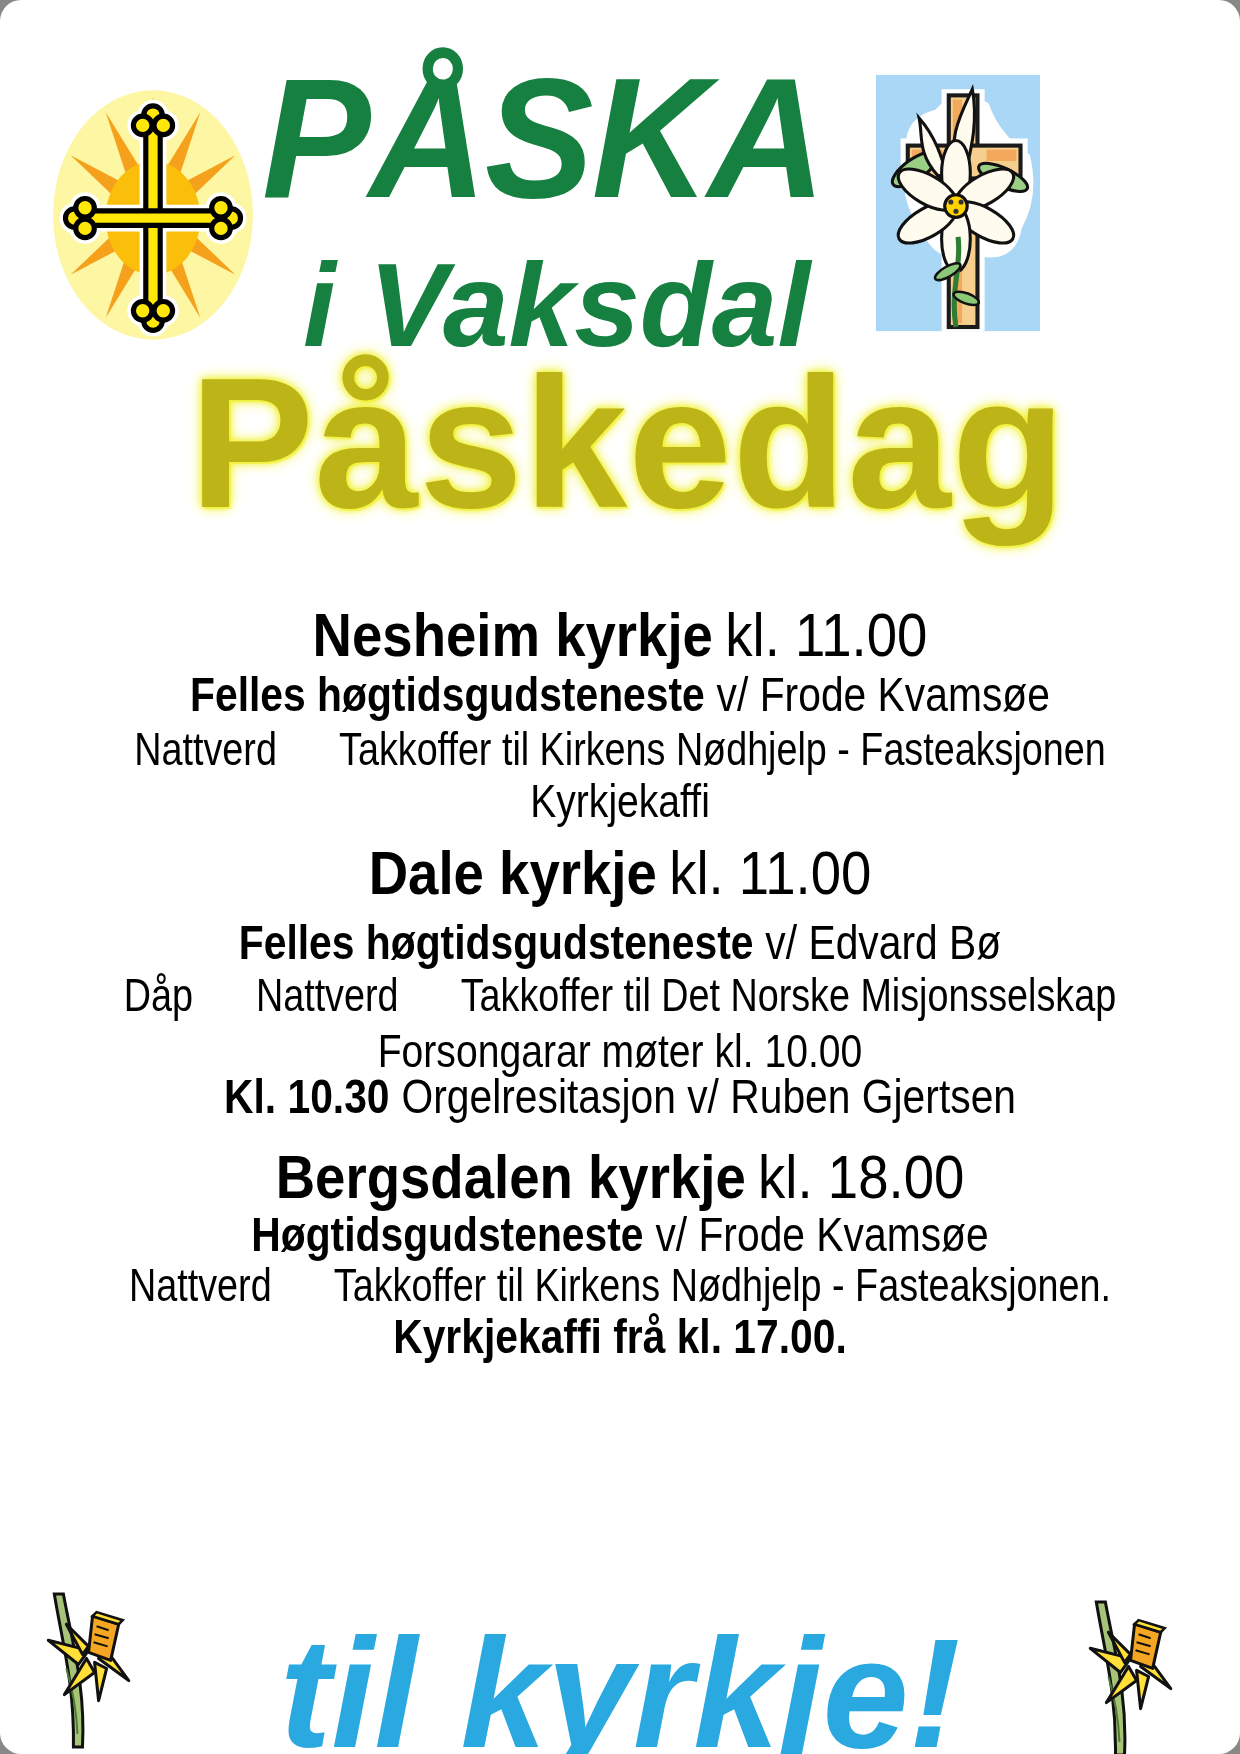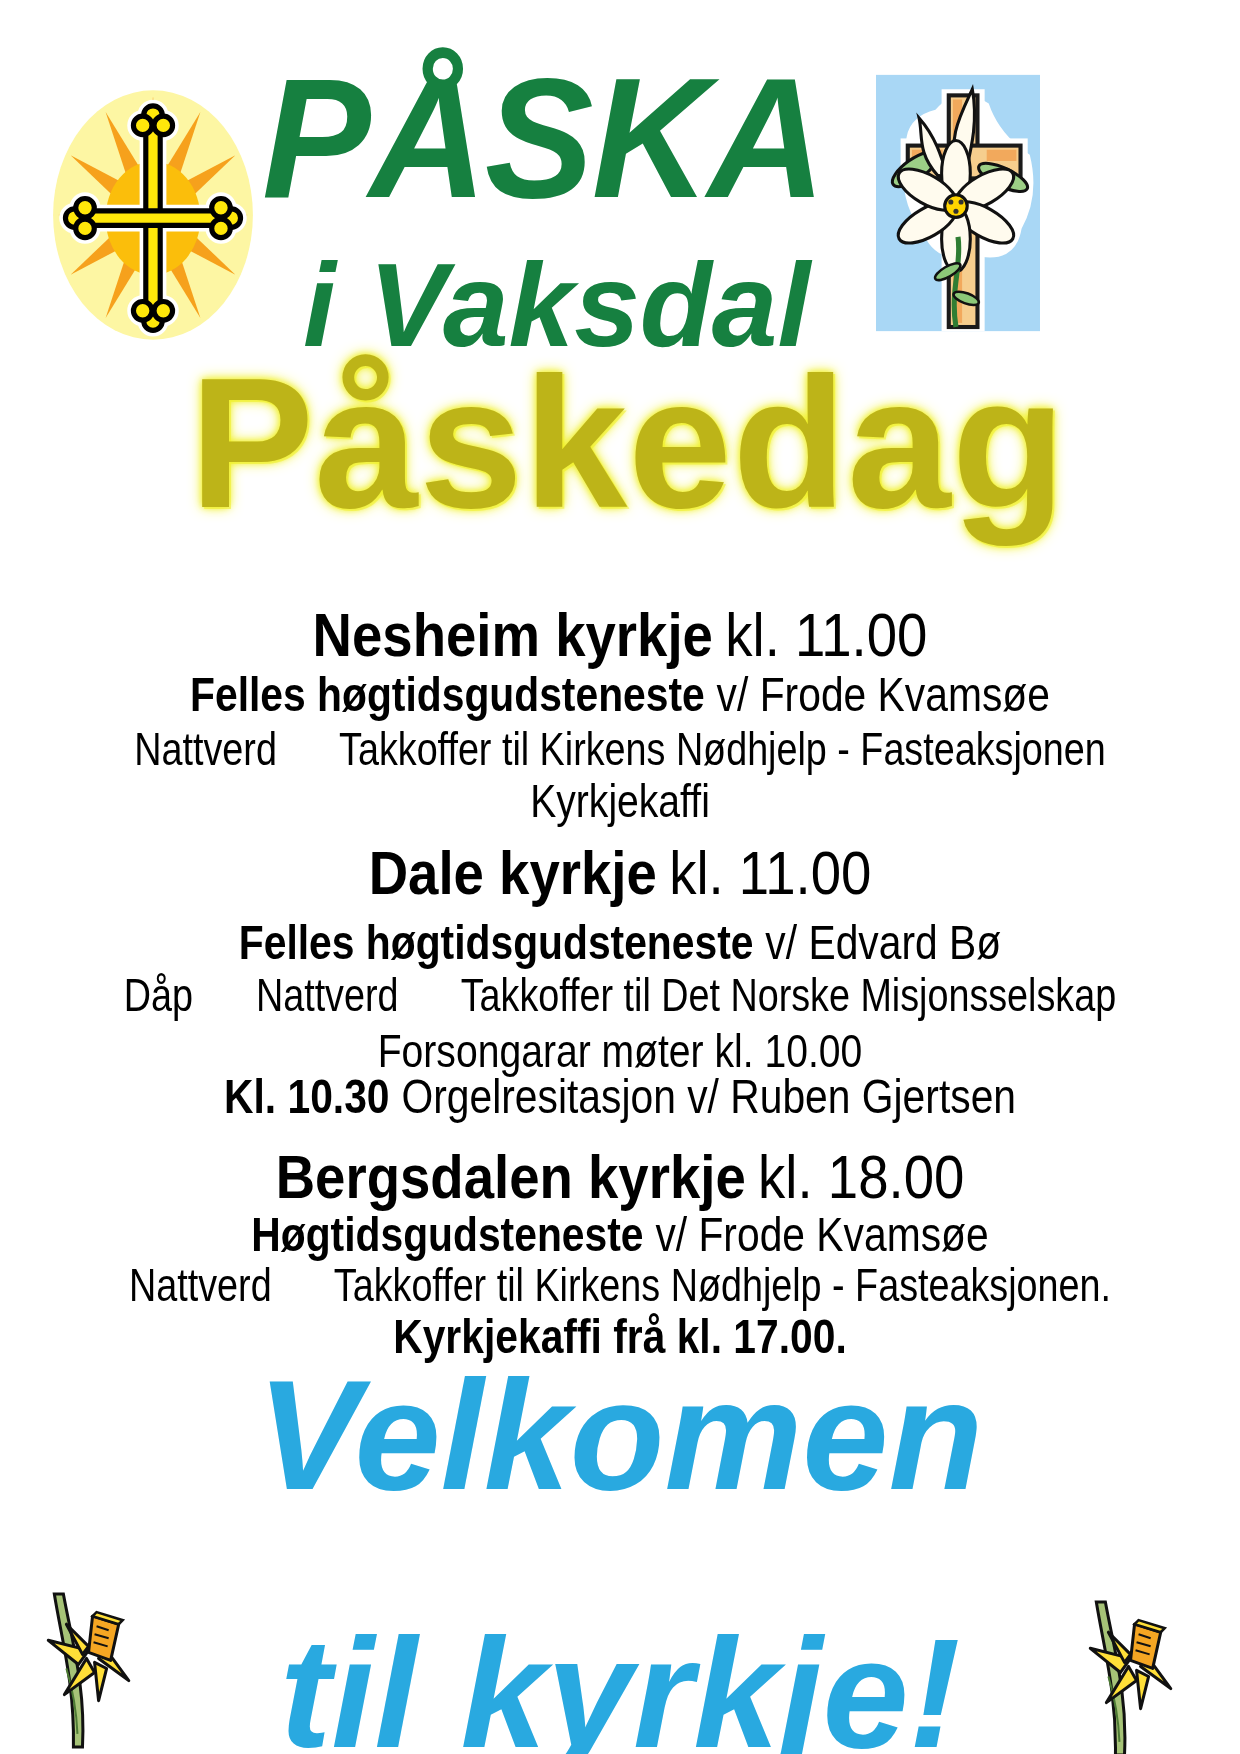--- a/index.html
+++ b/index.html
@@ -1,19 +1,19 @@
 <!DOCTYPE html>
 <html><head>
 <meta charset="utf-8">
 <style>
   html,body{margin:0;padding:0;background:#888;}
   .poster{
     position:relative;width:1240px;height:1754px;margin:0 auto;
     background:#ffffff;overflow:hidden;
-    font-family:"Liberation Sans", sans-serif;color:#000;
+    font-family:"Liberation Sans", sans-serif;color:#000;border-radius:21px;
   }
   .abs{position:absolute;}
   .line{position:absolute;left:0;width:100%;text-align:center;white-space:nowrap;line-height:1.12;}
   .flexline{position:absolute;left:0;width:100%;display:flex;justify-content:center;align-items:baseline;column-gap:14px;line-height:1.12;}
   .cx96{transform:scaleX(0.96);transform-origin:0 50%;}
   .cx88{transform:scaleX(0.88);transform-origin:50% 50%;}
   .cx85{transform:scaleX(0.85);transform-origin:50% 50%;}
   .cx82{transform:scaleX(0.82);transform-origin:50% 50%;}
   .b{font-weight:bold;}
   .title-main{
@@ -155,21 +155,20 @@
     <span class="b">Bergsdalen kyrkje</span>
     <span>kl. 18.00</span>
   </div>
   <div class="flexline svc cx85" style="top:1208px;">
     <span class="b">Høgtidsgudsteneste</span>
     <span>v/ Frode Kvamsøe</span>
   </div>
   <div class="line det cx82" style="top:1260px;">Nattverd      Takkoffer til Kirkens Nødhjelp - Fasteaksjonen.</div>
   <div class="line noteb cx85" style="top:1310px;">Kyrkjekaffi frå kl. 17.00.</div>
 
-  <div class="welcome" style="top:1358px;">Velkomen</div>
   <div class="welcome" style="top:1616px;">til kyrkje!</div>
 
   <svg class="abs" style="left:36px;top:1588px;" width="96" height="166" viewBox="0 0 95 165">
     <path d="M18,6 C26,55 38,95 37,158 L46,158 C49,98 36,55 27,6 Z" fill="#A6C377" stroke="#111" stroke-width="3"></path>
     <path d="M30,80 C36,100 40,120 41,145" fill="none" stroke="#4c7a33" stroke-width="2"></path>
     <g fill="#FFDF38" stroke="#111" stroke-width="3" stroke-linejoin="round">
       <path d="M52,62 L12,52 L42,76 Z"></path>
       <path d="M50,70 L28,106 L58,84 Z"></path>
       <path d="M58,74 L62,112 L70,80 Z"></path>
       <path d="M62,70 L92,92 L70,62 Z"></path>

